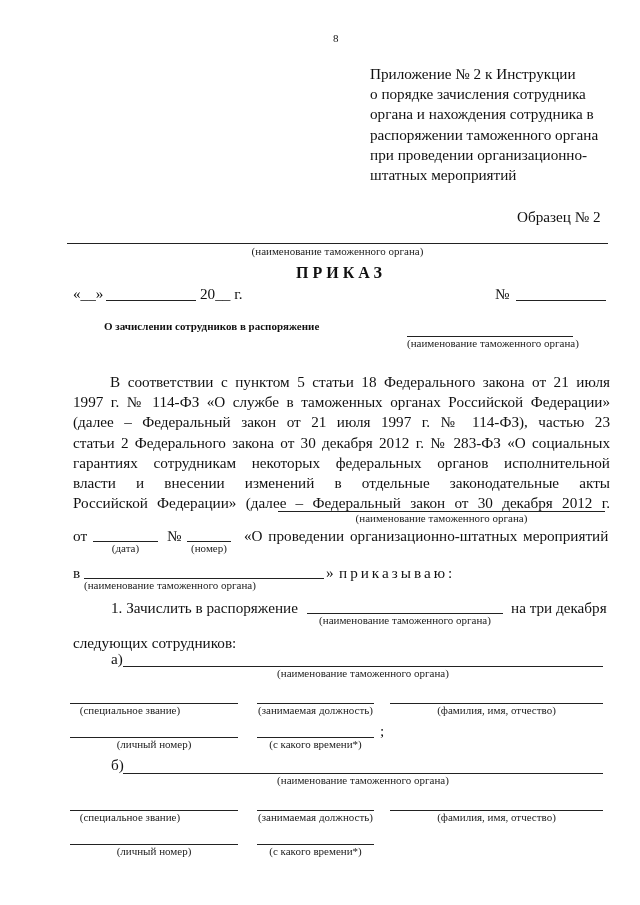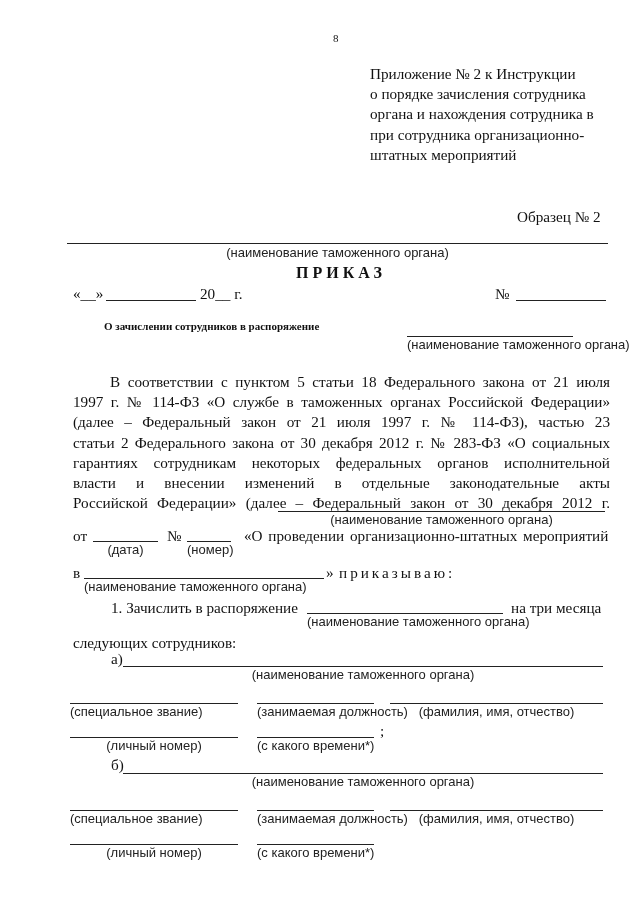--- a/index.html
+++ b/index.html
@@ -1,39 +1,40 @@
 <!DOCTYPE html>
 <html><head>
 <meta charset="utf-8">
 <style>
   html, body { margin:0; padding:0; background:#fff; }
   body { width:640px; height:905px; position:relative; overflow:hidden;
          font-family:"Liberation Serif", serif; color:#111; }
   .abs { position:absolute; white-space:nowrap; }
   .txt { font-size:15.2px; line-height:18px; }
-  .cap { font-family:Liberation Sans, sans-serif; font-size:13px; color:#222; position:absolute; white-space:nowrap; text-align:center; }
+  .cap { font-family:Liberation Serif, serif; font-size:11px; color:#222; position:absolute; white-space:nowrap; text-align:center; }
   .line { position:absolute; border-top:1px solid #222; height:0; }
   .pagenum { font-size:11px; }
   .title { font-size:16px; font-weight:bold; letter-spacing:4px; }
   .bold { font-weight:bold; font-size:11px; }
   .para { position:absolute; left:73px; width:537px; font-size:15.2px; line-height:20.2px; text-align:justify; }
   .para .ln { display:block; text-align:justify; text-align-last:justify; height:20.2px; white-space:nowrap; }
   .para .ln.last { text-align-last:left; }
   .spaced { letter-spacing:3px; }
 </style>
 </head>
 <body>
 
 <div class="abs pagenum" style="left:333px;top:32px;">8</div>
 
 <div class="abs" style="left:370px;top:64px;">
   <div class="txt" style="line-height:20.2px;">Приложение № 2 к Инструкции</div>
   <div class="txt" style="line-height:20.2px;">о порядке зачисления сотрудника</div>
   <div class="txt" style="line-height:20.2px;">органа и нахождения сотрудника в</div>
-  <div class="txt" style="line-height:20.2px;">при сотрудника организационно-</div>
+  <div class="txt" style="line-height:20.2px;">распоряжении таможенного органа</div>
+  <div class="txt" style="line-height:20.2px;">при проведении организационно-</div>
   <div class="txt" style="line-height:20.2px;">штатных мероприятий</div>
 </div>
 
 <div class="abs txt" style="left:517px;top:208px;">Образец № 2</div>
 
 <div class="line" style="left:67px;top:243px;width:541px;"></div>
 <div class="cap" style="left:67px;top:245px;width:541px;">(наименование таможенного органа)</div>
 
 <div class="abs title" style="left:296px;top:264px;">ПРИКАЗ</div>
 
@@ -69,21 +70,21 @@
 
 <div class="abs txt" style="left:73px;top:564px;">в</div>
 <div class="line" style="left:84px;top:578px;width:240px;"></div>
 <div class="cap" style="left:84px;top:579px;width:160px;">(наименование таможенного органа)</div>
 <div class="abs txt" style="left:326px;top:564px;">»</div>
 <div class="abs txt spaced" style="left:339px;top:564px;">приказываю:</div>
 
 <div class="abs txt" style="left:111px;top:599px;">1. Зачислить в распоряжение</div>
 <div class="line" style="left:307px;top:613px;width:196px;"></div>
 <div class="cap" style="left:307px;top:614px;width:196px;">(наименование таможенного органа)</div>
-<div class="abs txt" style="left:511px;top:599px;">на три месяца</div>
+<div class="abs txt" style="left:511px;top:599px;">на три декабря</div>
 
 <div class="abs txt" style="left:73px;top:634px;">следующих сотрудников:</div>
 
 <div class="abs txt" style="left:111px;top:650px;">а)</div>
 <div class="line" style="left:123px;top:666px;width:480px;"></div>
 <div class="cap" style="left:123px;top:667px;width:480px;">(наименование таможенного органа)</div>
 
 <div class="line" style="left:70px;top:703px;width:168px;"></div>
 <div class="cap" style="left:70px;top:704px;width:120px;">(специальное звание)</div>
 <div class="line" style="left:257px;top:703px;width:117px;"></div>

